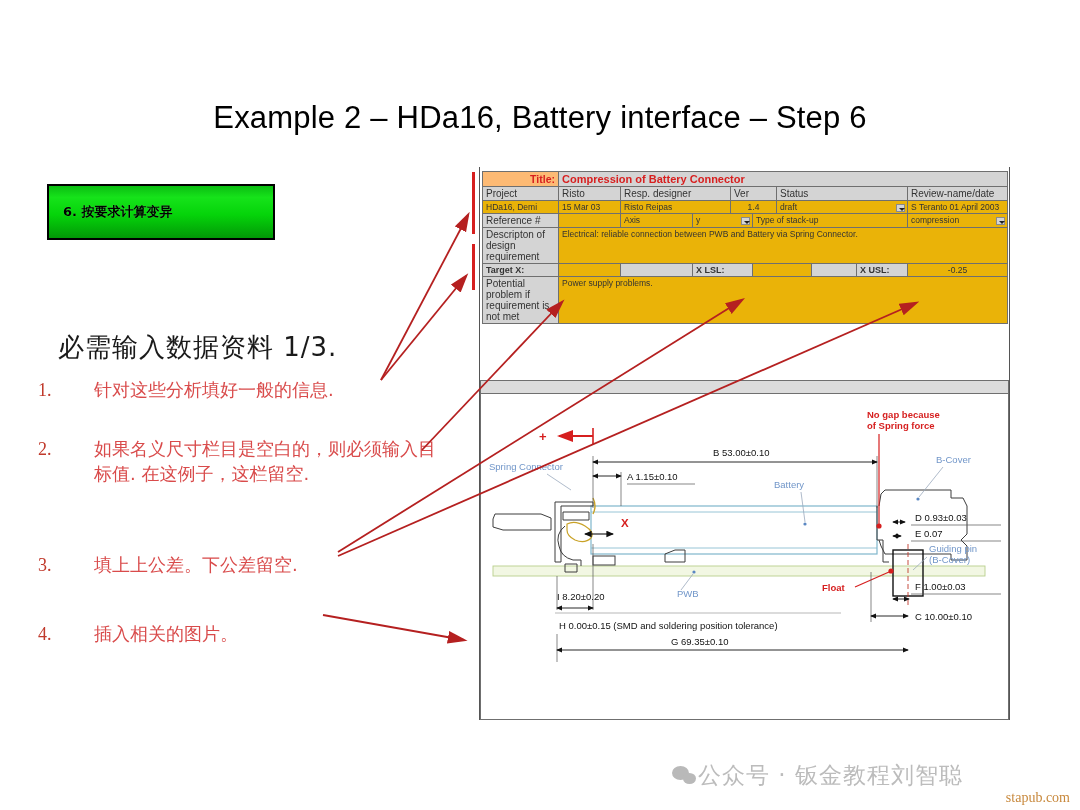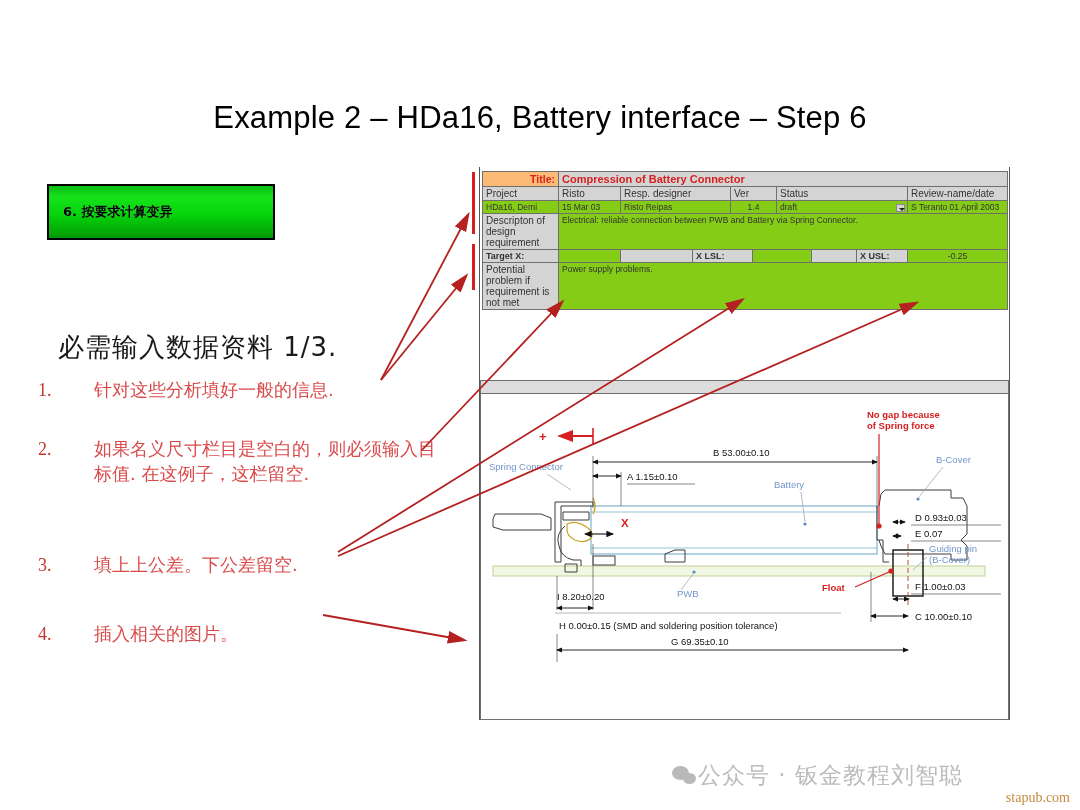--- a/index.html
+++ b/index.html
@@ -85,21 +85,21 @@
     vertical-align:top;
     height:13px;
     white-space:nowrap;
     overflow:hidden;
   }
   .cell-grey { background:#d4d4d4; }
   .title-row td { height:17px; }
   .title-lbl { text-align:right; font-weight:bold; color:#d81f1f; font-size:10.5px; background:#fdba74; }
   .title-val { font-weight:bold; color:#d81f1f; font-size:11px; background:#d4d4d4; }
   .hdr { background:#d4d4d4; font-size:10px; }
-  .val { background:#84cc16; font-size:8.5px; }
+  .val { background:#eab308; font-size:8.5px; }
   .tall { height:49px; }
   .lbl-strong { text-align:left; font-weight:bold; font-size:9px; background:#d4d4d4; }
   .num-right { text-align:center; }
 
   .combo { position:relative; padding-right:12px !important; }
   .combo .arrow {
     position:absolute; right:2px; top:3px;
     width:9px; height:8px; background:#d4d4d4;
     border:1px solid #8a8a8a;
     display:block;
@@ -219,20 +219,34 @@
       <td class="val">15 Mar 03</td>
       <td class="val" colspan="2">Risto Reipas</td>
       <td class="val num-right" colspan="2">1.4</td>
       <td class="val combo" colspan="3">
         <span>draft</span>
         <span class="arrow"></span>
       </td>
       <td class="val">S Teranto 01 April 2003</td>
     </tr>
 
+    <tr>
+      <td class="hdr">Reference #</td>
+      <td class="val"></td>
+      <td class="val">Axis</td>
+      <td class="val combo" colspan="2">
+        <span>y</span>
+        <span class="arrow"></span>
+      </td>
+      <td class="val" colspan="4">Type of stack-up</td>
+      <td class="val combo">
+        <span>compression</span>
+        <span class="arrow"></span>
+      </td>
+    </tr>
 
     <tr>
       <td class="hdr tall" style="white-space:normal">Descripton of design requirement</td>
       <td class="val tall" colspan="9" style="white-space:normal">Electrical: reliable connection between PWB and Battery via Spring Connector.</td>
     </tr>
 
     <tr>
       <td class="lbl-strong">Target X:</td>
       <td class="val"></td>
       <td class="cell-grey"></td>

